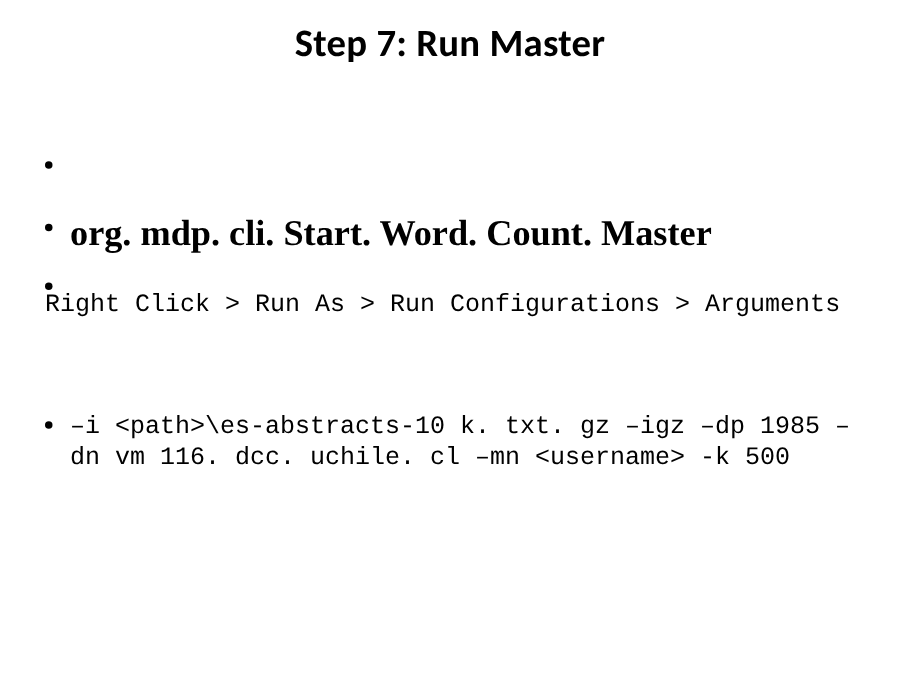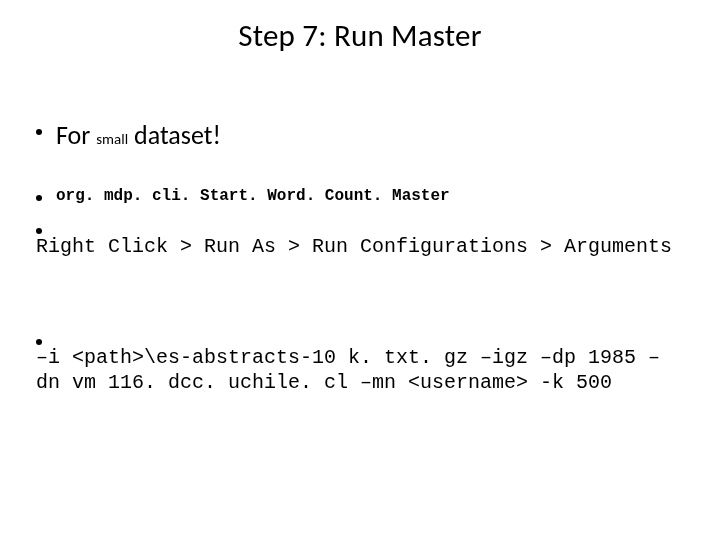--- a/index.html
+++ b/index.html
@@ -17,21 +17,21 @@
     height: 540px;
     box-sizing: border-box;
   }
   .title {
     position: absolute;
     top: 16px;
     left: 0;
     width: 100%;
     text-align: center;
     font-size: 31px;
-    font-weight: 400;
+    font-weight: 700;
     letter-spacing: 0.2px;
   }
   .body {
     position: absolute;
     top: 120px;
     left: 36px;
     right: 36px;
   }
   .bullet {
     display: flex;
@@ -51,58 +51,54 @@
     font-size: 26px;
     line-height: 1.2;
   }
   .b1 .small {
     font-size: 15px;
   }
   .b2 {
     margin-top: 36px;
   }
   .b2 .text {
-    font-family: Liberation Mono, monospace;
-    font-size: 16px;
+    font-family: Liberation Serif, serif;
+    font-size: 29px;
     font-weight: bold;
     line-height: 1.15;
   }
   .b3 .text,
   .b4 .text {
     font-family: "Courier New", Courier, monospace;
     font-size: 20px;
     line-height: 1.25;
     word-break: break-word;
   }
   .b3 {
     margin-top: 6px;
     flex-direction: column;
   }
   .b4 {
     margin-top: 72px;
-    flex-direction: column;
   }
   .b2 .dot, .b3 .dot, .b4 .dot {
     margin-top: 0.5em;
   }
 </style>
 </head>
 <body>
 
 <div class="slide">
 
   <div class="title">Step 7: Run Master</div>
 
   <div class="body">
 
     <div class="bullet b1">
       <span class="dot"></span>
-      <span class="text">
-        <span>For </span><span class="small">small</span><span> dataset!</span>
-      </span>
     </div>
 
     <div class="bullet b2">
       <span class="dot"></span>
       <span class="text">org. mdp. cli. Start. Word. Count. Master</span>
     </div>
 
     <div class="bullet b3">
       <span class="dot"></span>
       <span class="text">Right Click &gt; Run As &gt; Run Configurations &gt; Arguments</span>

